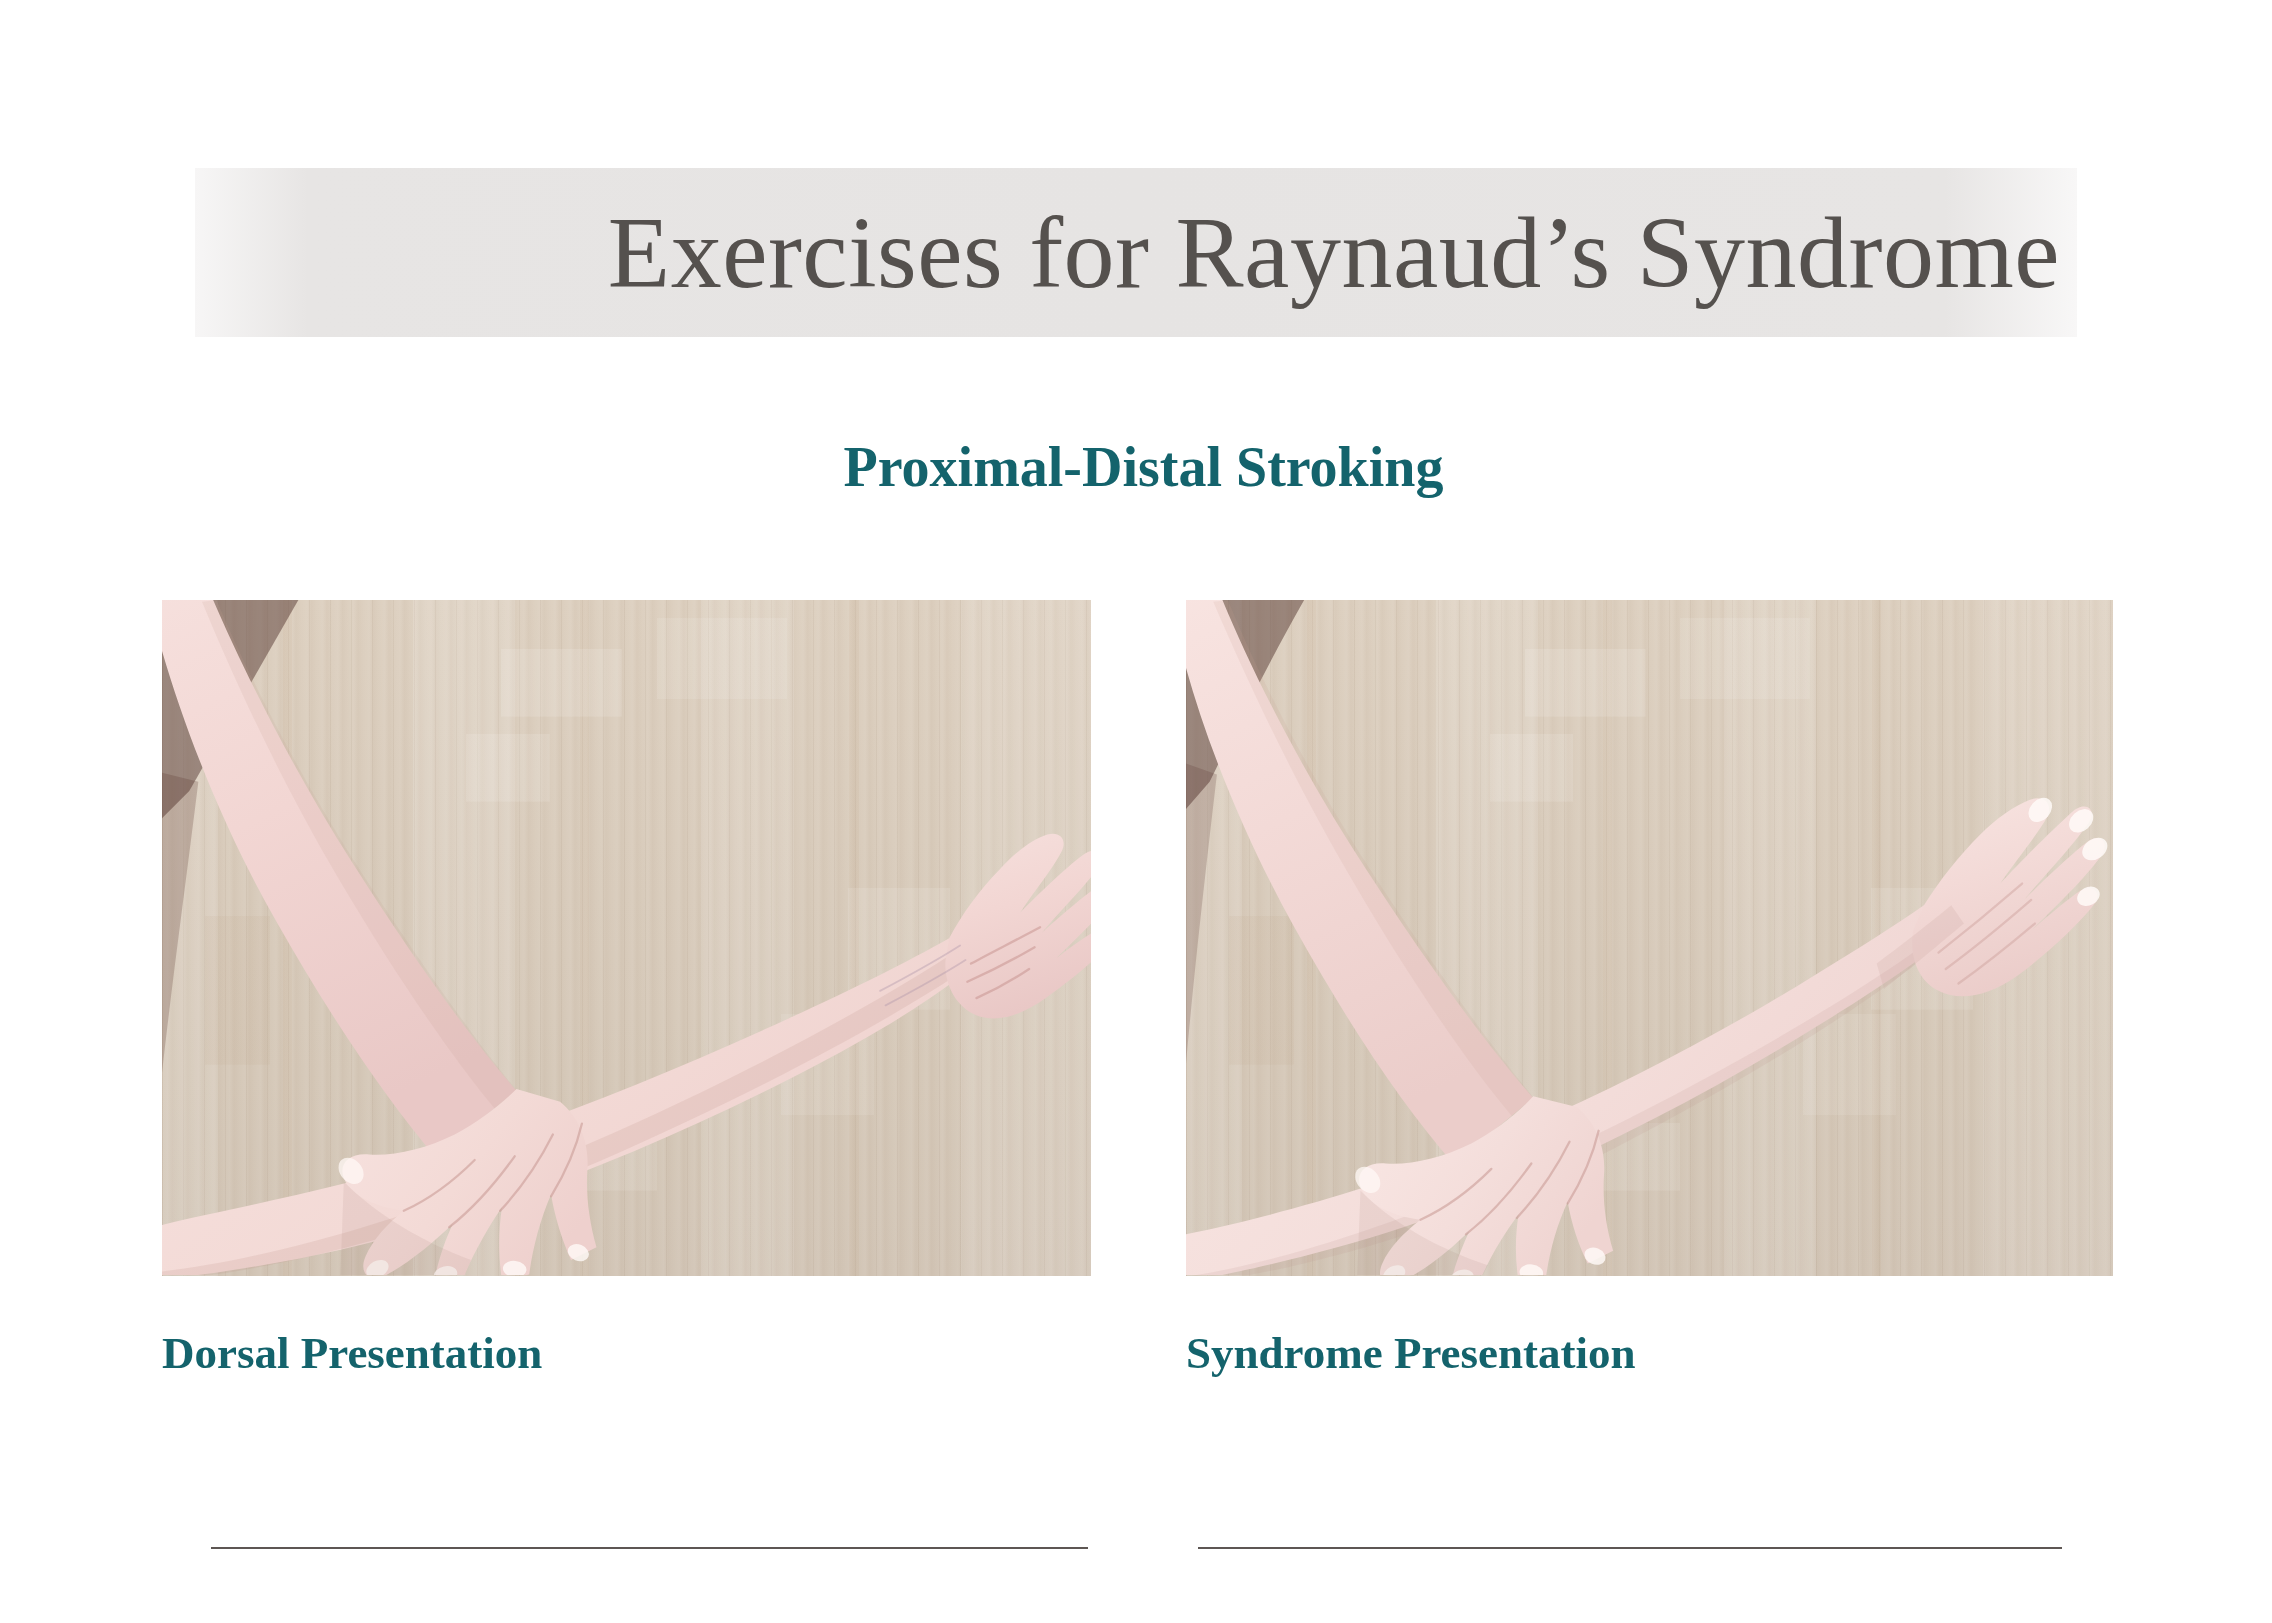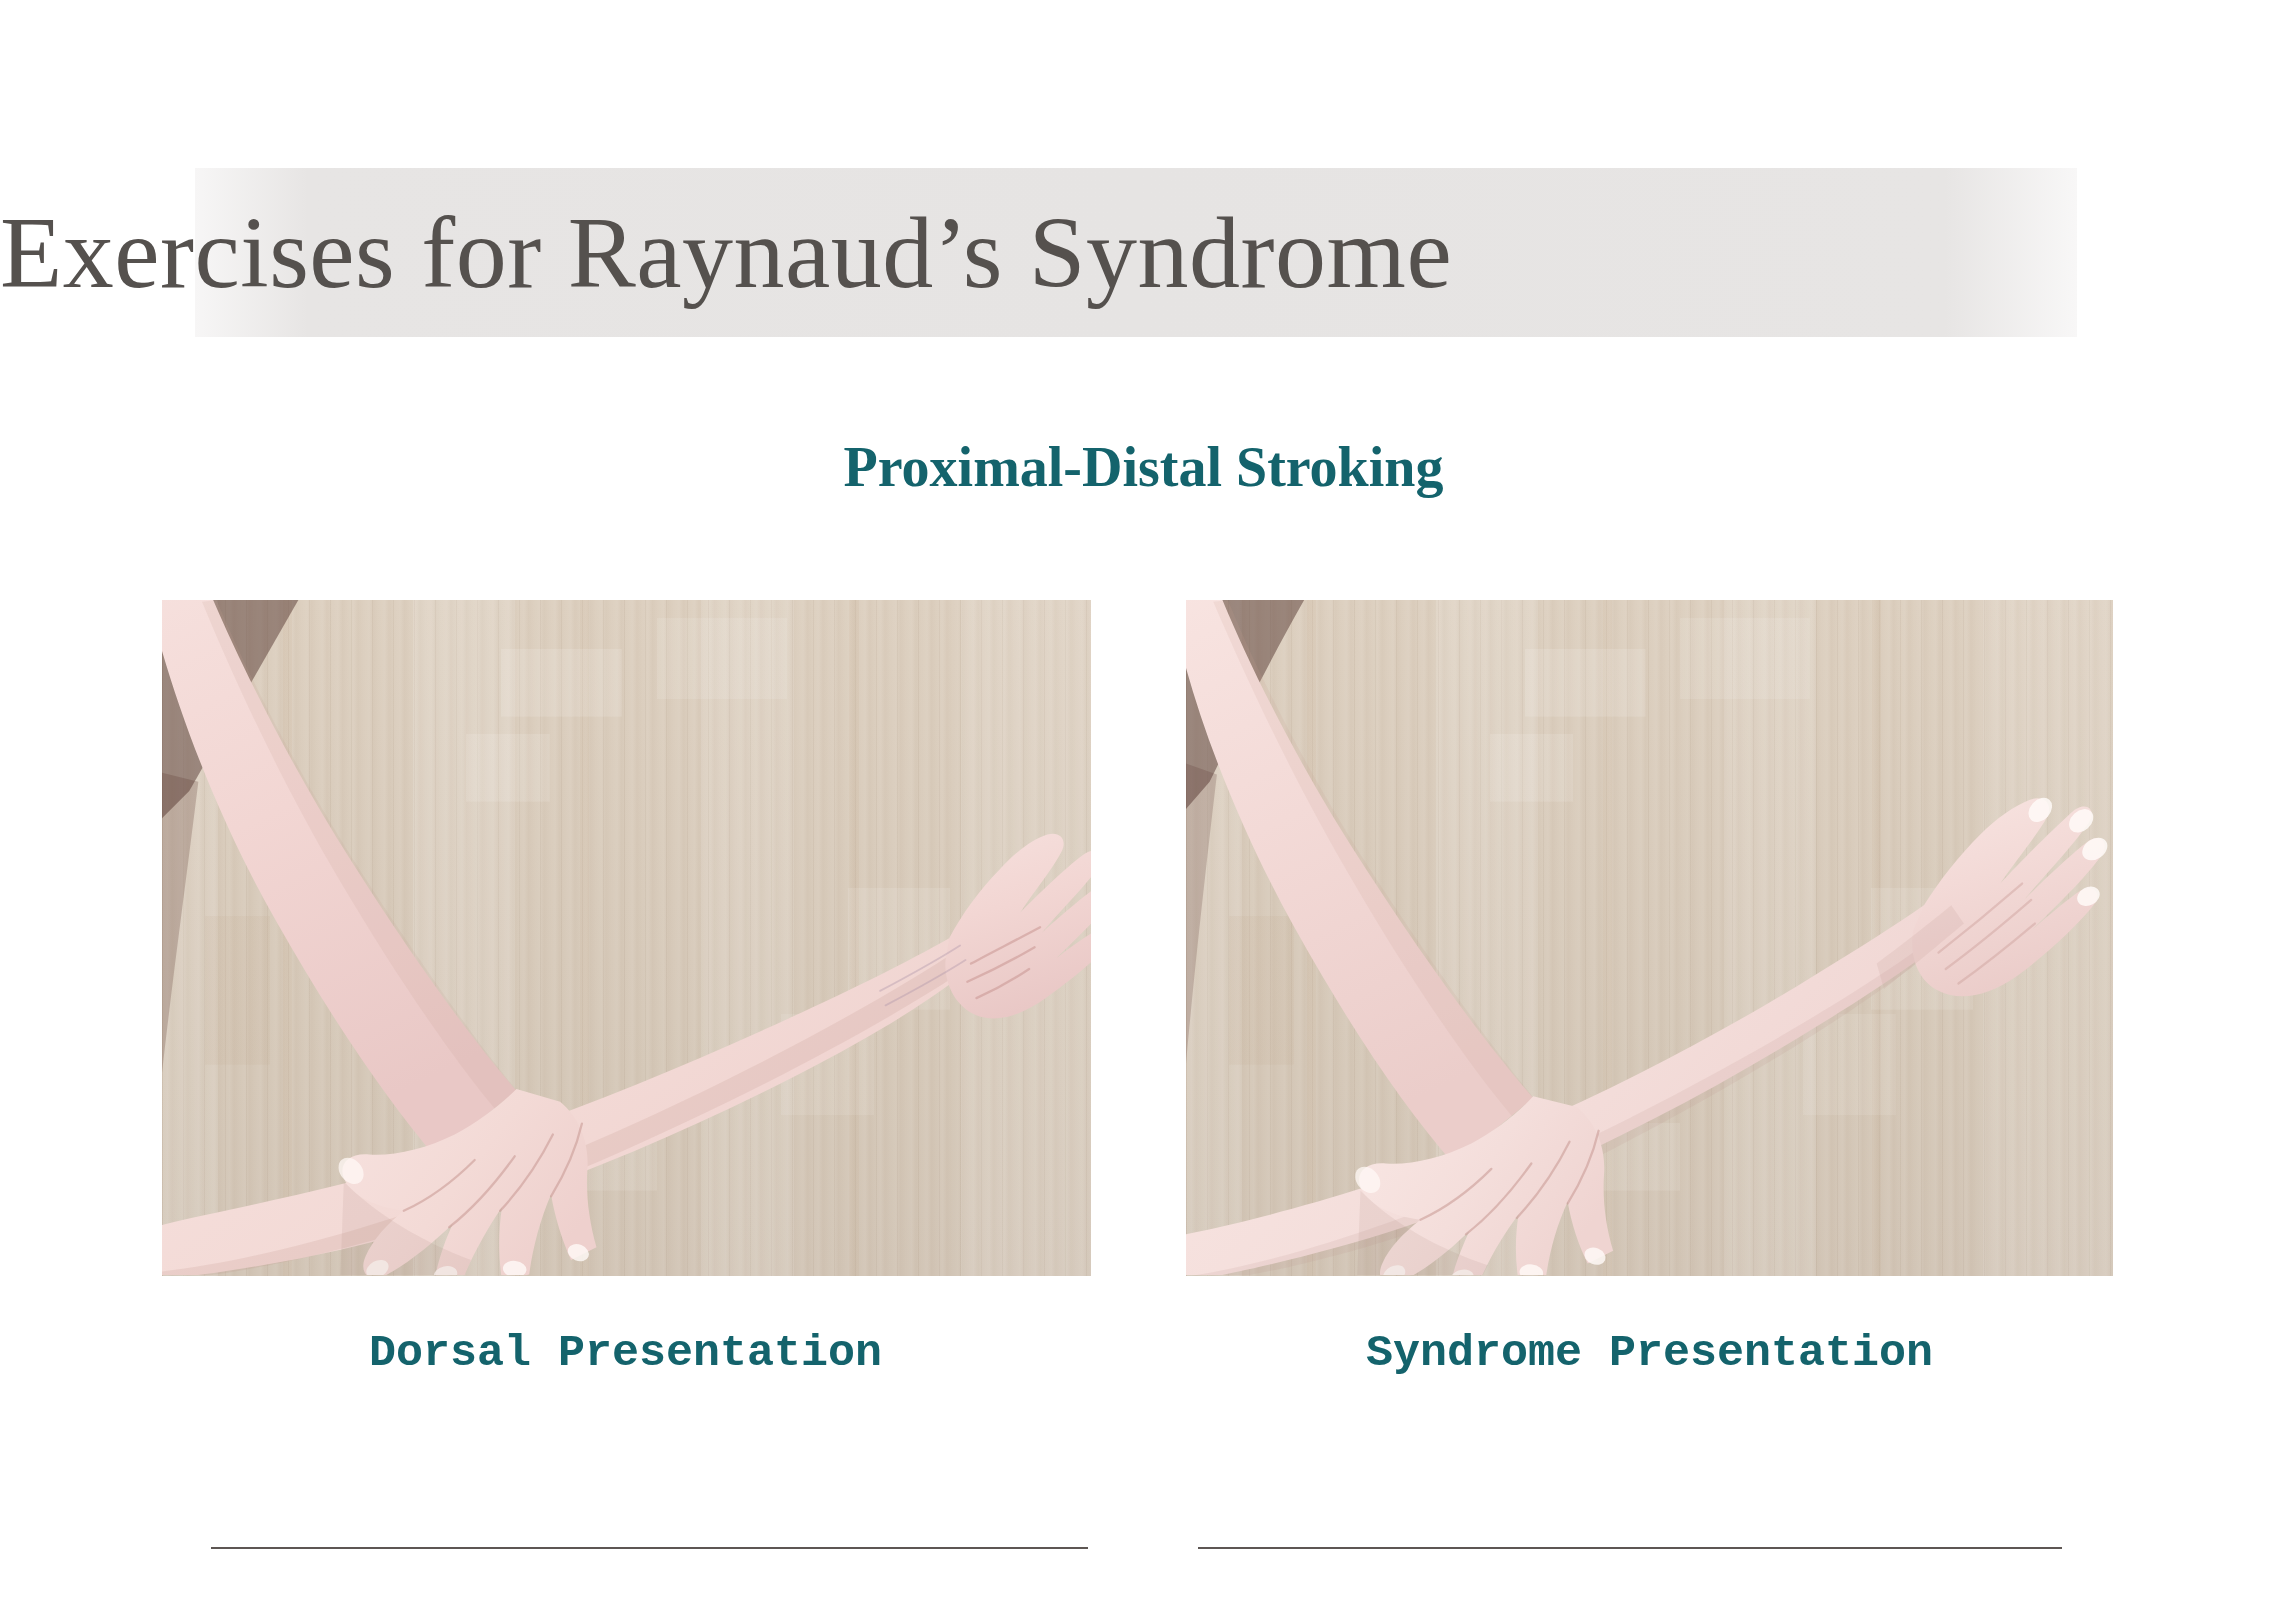--- a/index.html
+++ b/index.html
@@ -27,21 +27,21 @@
                 #e7e5e4 6%,
                 #e6e4e3 50%,
                 #e7e5e4 93%,
                 #f8f7f7 100%);
   }
   #page-title {
     position: absolute;
     left: 0;
     top: 173px;
     width: 2060px;
-    text-align: left;
+    text-align: right;
     font-family: "Liberation Serif", "DejaVu Serif", serif;
     font-size: 102px;
     line-height: 160px;
     letter-spacing: 0.5px;
     color: #55514e;
     white-space: nowrap;
   }
 
   
   #subtitle {
@@ -137,22 +137,22 @@
       linear-gradient(rgba(186,158,128,0.10), rgba(186,158,128,0.10))
         5% 60% / 7% 22% no-repeat;
   }
 
   .hands { position: absolute; inset: 0; }
 
   .caption {
     position: absolute;
     top: 1326px;
     width: 927px;
-    text-align: center;
-    font-family: Liberation Mono, monospace;
+    text-align: left;
+    font-family: Liberation Serif, serif;
     font-weight: bold;
     font-size: 45px;
     line-height: 55px;
     color: #14636c;
     white-space: nowrap;
   }
   #caption-dorsal  { left: 162px;  }
   #caption-ventral { left: 1186px; }
 
   

